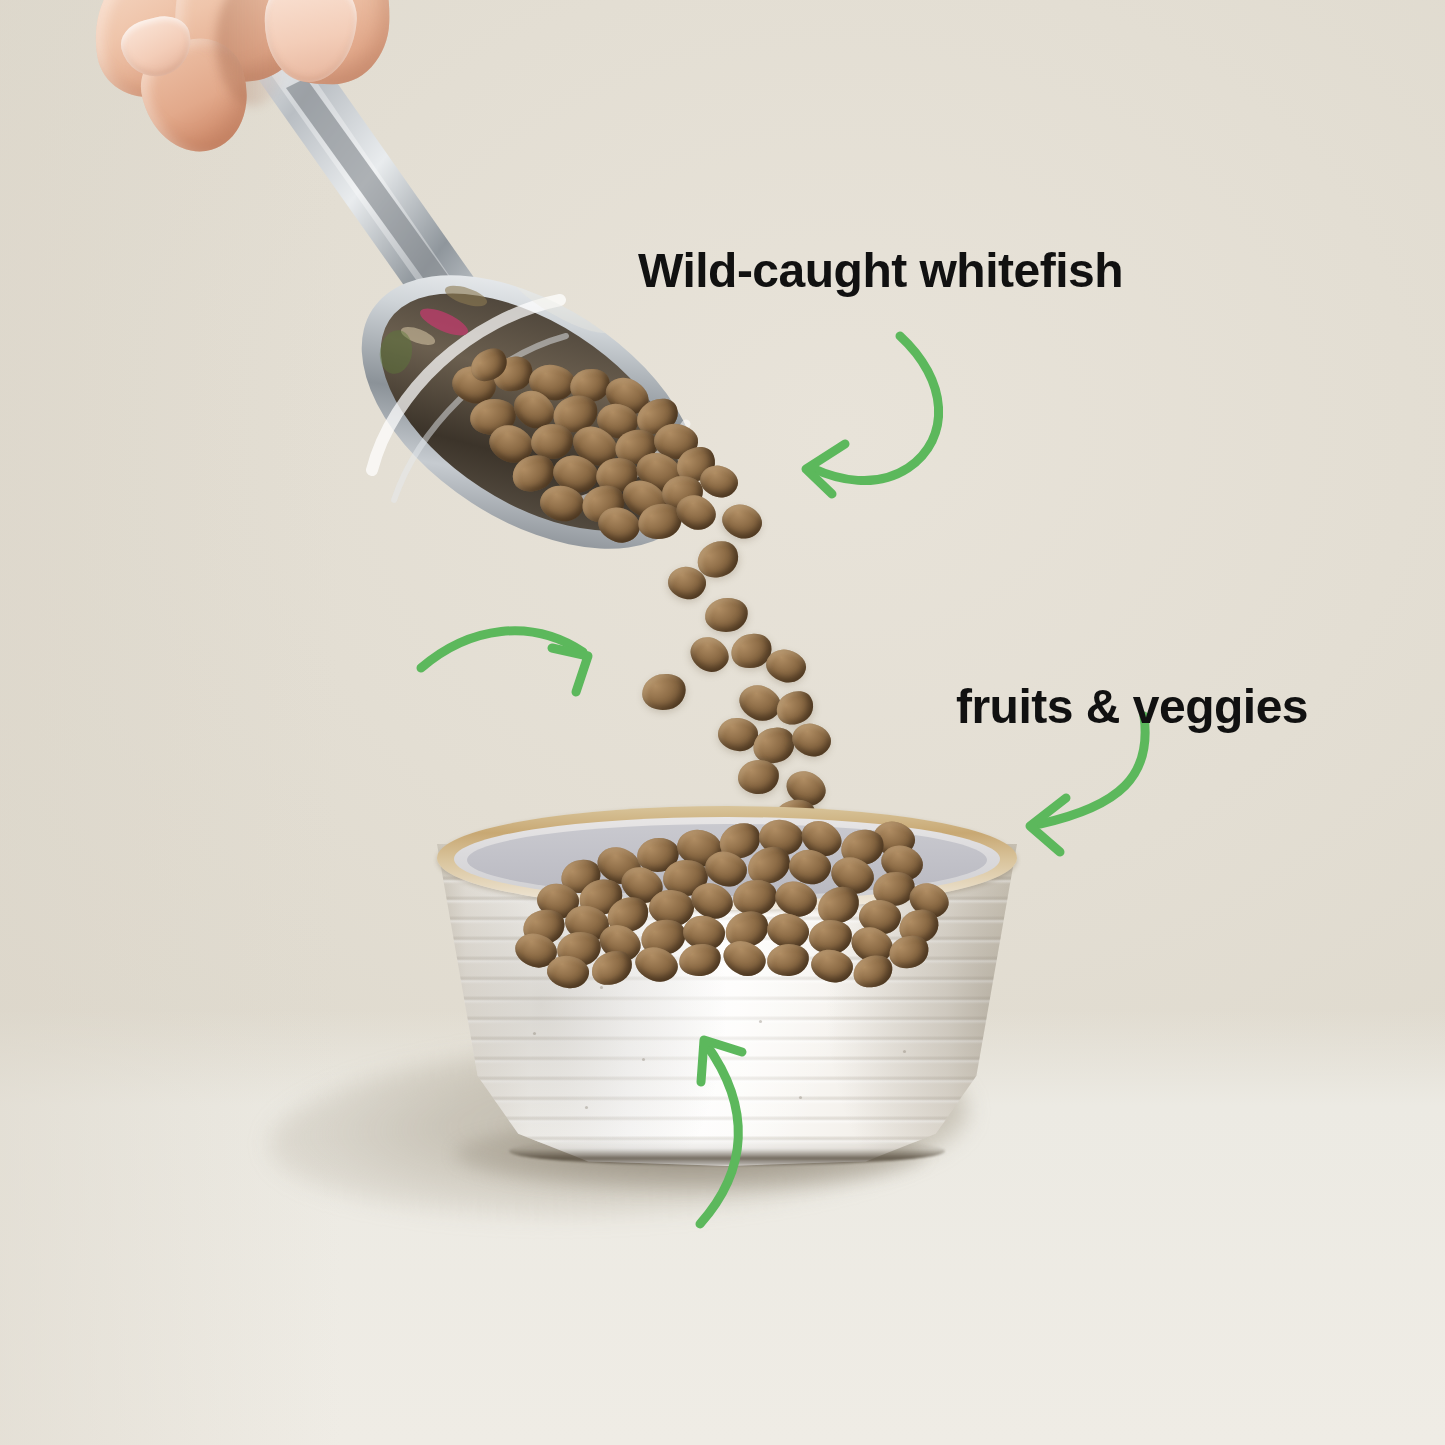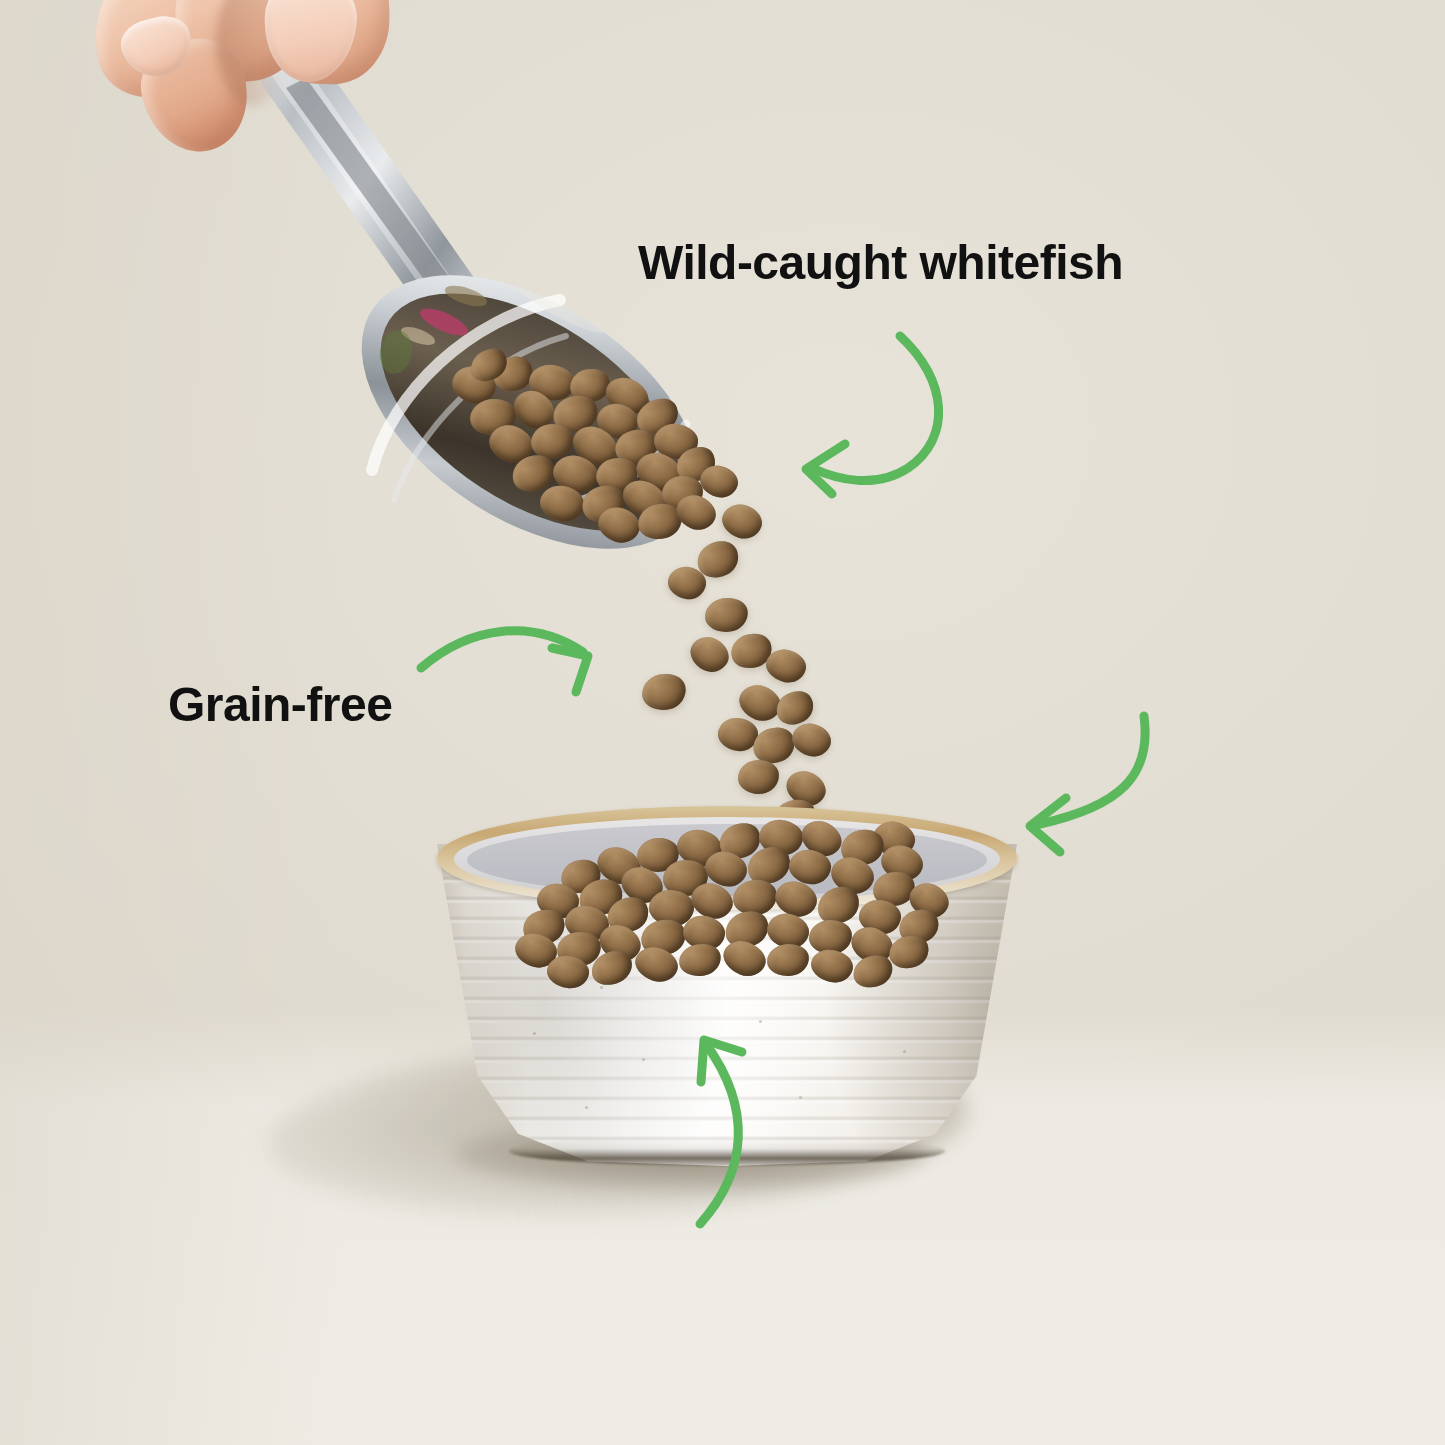--- a/index.html
+++ b/index.html
@@ -200,21 +200,21 @@
 
   
   .label {
     position: absolute;
     color: #111111;
     font-weight: bold;
     letter-spacing: -0.5px;
     line-height: 1.12;
     white-space: pre;
   }
-  .label-wild    { left: 638px; top: 236px;  font-size: 48px; }
+  .label-wild    { left: 638px; top: 244px;  font-size: 48px; }
   .label-grain   { left: 168px; top: 678px;  font-size: 48px; }
   .label-gmo     { left: 918px; top: 572px;  font-size: 48px; text-align: center; width: 428px; }
   .label-prebio  { left: 140px; top: 1248px; font-size: 50px; }
 
   
   .arrows { position: absolute; left: 0; top: 0; width: 1445px; height: 1445px; pointer-events: none; }
 </style>
 </head>
 <body>
 
@@ -432,19 +432,19 @@
 
       <g>
         <path d="M700,1224 C748,1170 752,1108 706,1044"></path>
         <path d="M701,1082 L704,1040 L742,1052"></path>
       </g>
     </g>
   </svg>
 
   <div class="label label-wild">Wild-caught whitefish</div>
 
-  <div class="label label-grain">Grain-free</div>
 
   <div class="label label-gmo">
+    <div>fruits &amp; veggies</div>
   </div>
 
 
 </div>
 
 </body></html>

